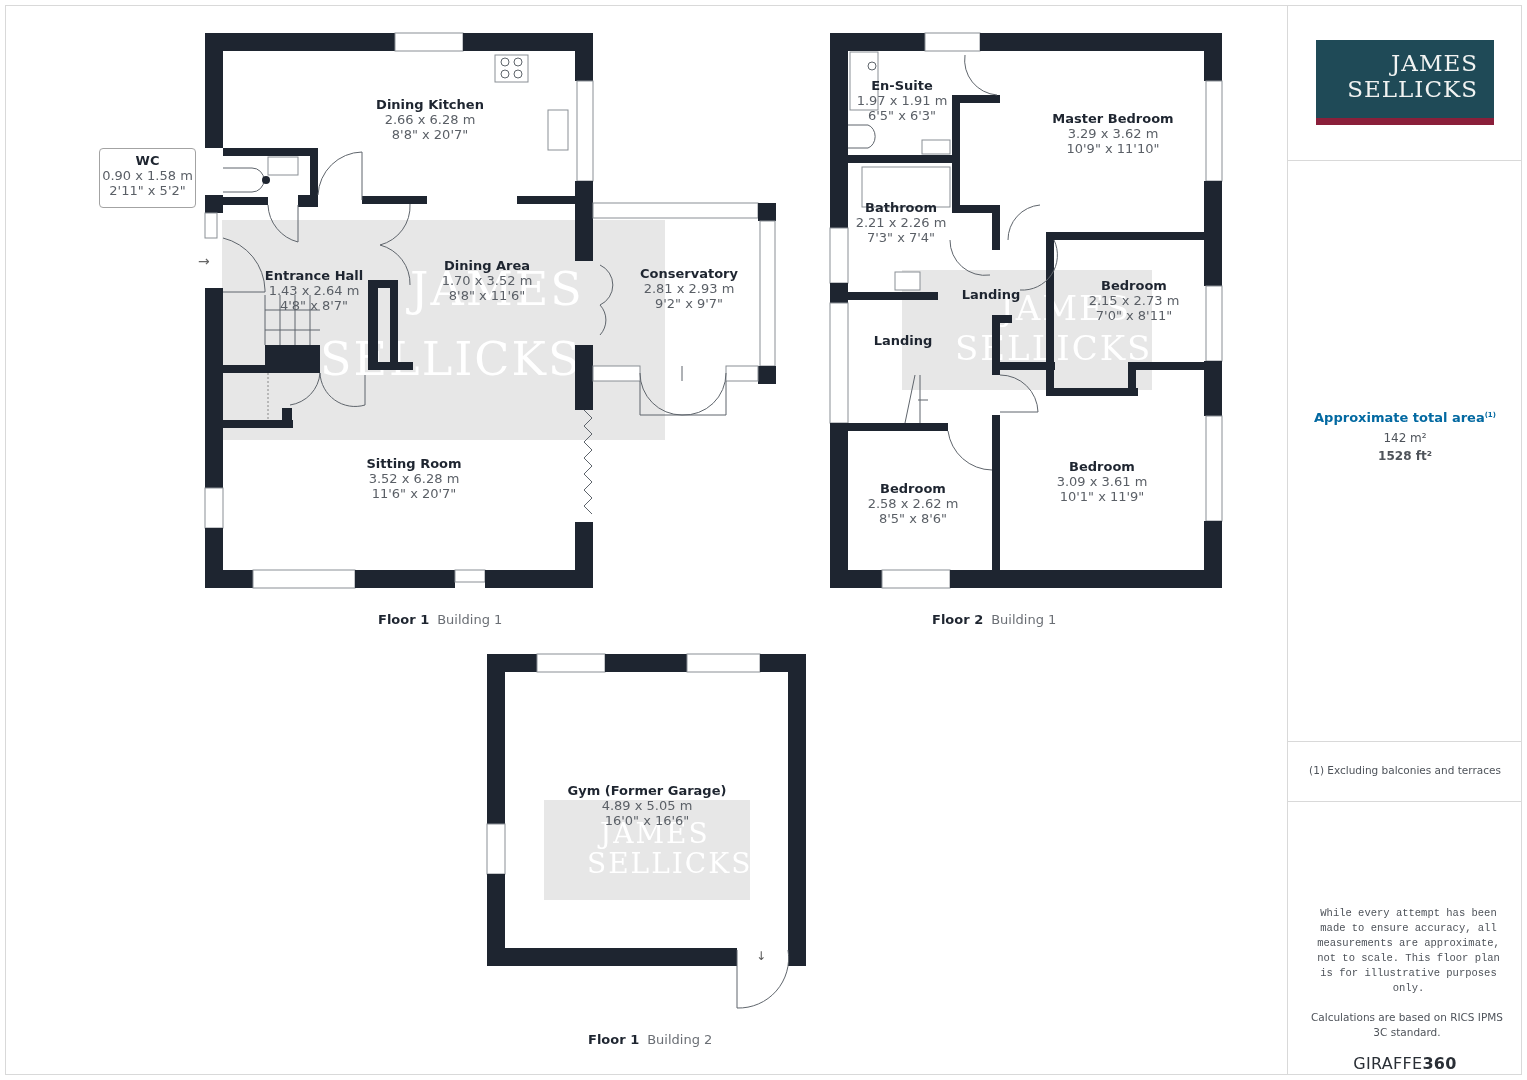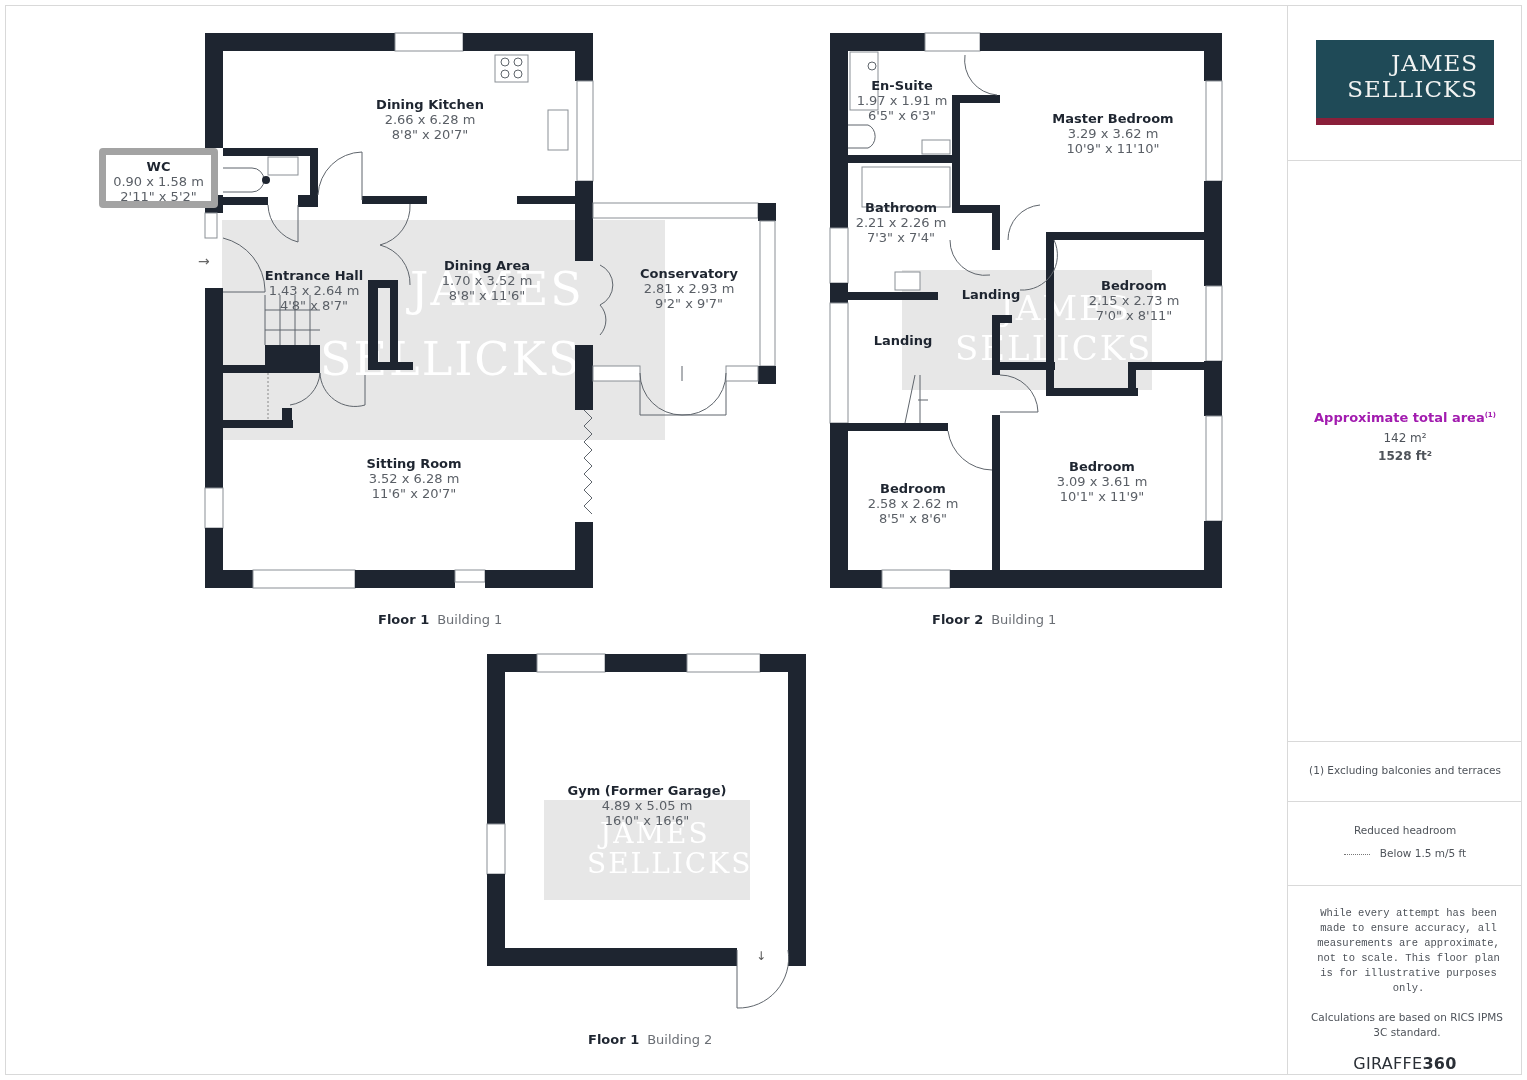--- a/index.html
+++ b/index.html
@@ -5,27 +5,27 @@
   html, body { margin: 0; padding: 0; background: #ffffff; }
   body { width: 1527px; height: 1080px; position: relative; overflow: hidden; font-family: "DejaVu Sans", sans-serif; }
   .frame { position: absolute; left: 5px; top: 5px; width: 1517px; height: 1070px; border: 1px solid #d9d9d9; box-sizing: border-box; }
   .plan-svg { position: absolute; left: 0; top: 0; width: 1527px; height: 1080px; }
   .room-label { position: absolute; text-align: center; transform: translateX(-50%); white-space: nowrap; line-height: 15px; }
   .room-name { font-weight: bold; font-size: 13px; color: #1e2530; }
   .room-dim { font-size: 13px; color: #5a5f66; }
   .floor-caption { position: absolute; font-size: 13px; white-space: nowrap; }
   .floor-caption .fl { font-weight: bold; color: #1e2530; margin-right: 8px; }
   .floor-caption .bl { color: #6b6f75; }
-  .wc-callout { position: absolute; left: 99px; top: 148px; width: 119px; height: 60px; border: 7px solid #a3a3a3; border-radius: 4px; background: #fff; text-align: center; box-sizing: border-box; padding-top: 4px; line-height: 15px; }
+  .wc-callout { position: absolute; left: 99px; top: 148px; width: 97px; height: 60px; border: 1px solid #a3a3a3; border-radius: 4px; background: #fff; text-align: center; box-sizing: border-box; padding-top: 4px; line-height: 15px; }
   .sidebar { position: absolute; left: 1287px; top: 6px; width: 234px; height: 1068px; border-left: 1px solid #d9d9d9; }
   .sb-section { position: absolute; left: 0; width: 234px; border-bottom: 1px solid #d9d9d9; text-align: center; }
   .logo { position: absolute; left: 28px; top: 34px; width: 178px; height: 85px; background: #1f4a57; }
   .logo-text { position: absolute; right: 16px; top: 10px; text-align: right; color: #f1f3f2; font-family: "DejaVu Serif", serif; font-size: 23px; line-height: 26px; letter-spacing: 1px; }
   .logo-bar { position: absolute; left: 0; bottom: 0; width: 178px; height: 7px; background: #8a1f3a; }
-  .area-title { font-weight: bold; font-size: 13px; color: #a21caf; }
+  .area-title { font-weight: bold; font-size: 13px; color: #0369a1; }
   .area-title sup { font-size: 7px; }
   .area-val { font-size: 12px; color: #4e535a; margin-top: 6px; }
   .note { font-size: 10.5px; color: #4e535a; line-height: 15px; }
   .giraffe { font-size: 16px; color: #2a2f36; letter-spacing: 0.3px; }
   .giraffe b { font-weight: bold; }
   .dotted { display: inline-block; width: 26px; border-top: 1px dotted #777; vertical-align: middle; margin-right: 10px; }
 </style>
 </head>
 <body>
 
@@ -319,23 +319,19 @@
       <div class="area-title"><span>Approximate total area</span><sup>(1)</sup></div>
       <div class="area-val">142 m²</div>
       <div class="area-val" style="margin-top:4px;font-weight:bold;">1528 ft²</div>
     </div>
   </div>
 
   <div class="sb-section" style="top:735px;height:60px;">
     <div class="note" style="margin-top:22px;">(1) Excluding balconies and terraces</div>
   </div>
 
-  <div class="sb-section" style="top:795px;height:84px;">
-    <div class="note" style="margin-top:22px;">Reduced headroom</div>
-    <div class="note" style="margin-top:8px;"><span class="dotted"></span><span>Below 1.5 m/5 ft</span></div>
-  </div>
 
   <div class="sb-section" style="top:879px;height:189px;border-bottom:none;">
     <div class="note" style="margin:21px 18px 0 25px;font-family:Liberation Mono, monospace;">While every attempt has been made to ensure accuracy, all measurements are approximate, not to scale. This floor plan is for illustrative purposes only.</div>
     <div class="note" style="margin:14px 14px 0 18px;">Calculations are based on RICS IPMS 3C standard.</div>
     <div class="giraffe" style="margin-top:14px;"><span>GIRAFFE</span><b>360</b></div>
   </div>
 </div>
 
 </body></html>

